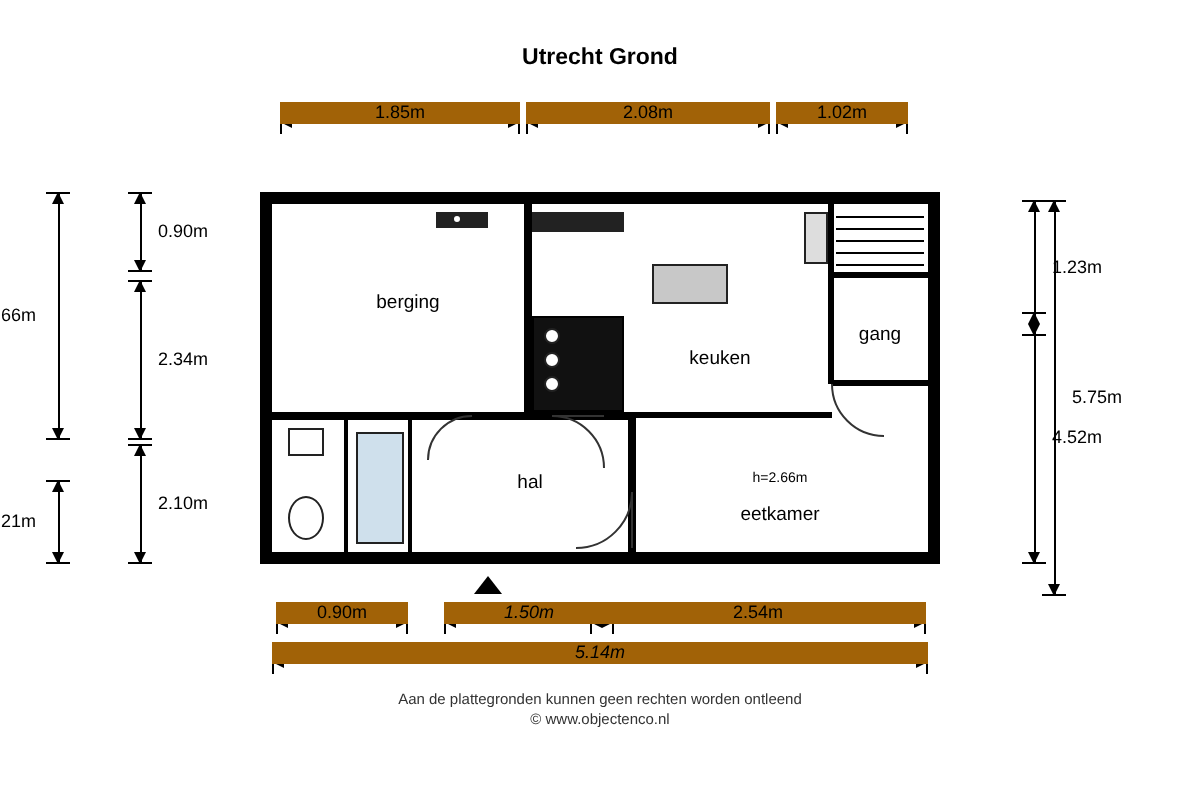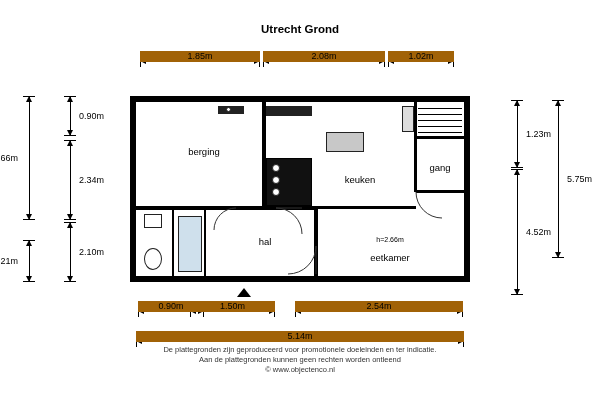--- a/index.html
+++ b/index.html
@@ -285,29 +285,29 @@
   </div>
 
   <div class="dim-v" style="left:510px; top:100px; height:68px;">
     <div class="bar"></div>
     <div class="tick t"></div>
       <div class="tick b"></div>
     <div class="arrow up" style="left:4px; top:0px;"></div>
     <div class="arrow down" style="left:4px; bottom:0px;"></div>
     <div class="txt">1.23m</div>
   </div>
-  <div class="dim-v" style="left:510px; top:156px; height:126px;margin-top:13px;">
+  <div class="dim-v" style="left:510px; top:156px; height:126px;">
     <div class="bar"></div>
     <div class="tick t"></div>
       <div class="tick b"></div>
     <div class="arrow up" style="left:4px; top:0px;"></div>
     <div class="arrow down" style="left:4px; bottom:0px;"></div>
     <div class="txt">4.52m</div>
   </div>
-  <div class="dim-v" style="left:551px; top:100px; height:158px;">
+  <div class="dim-v" style="left:520px; top:100px; height:198px;">
     <div class="bar"></div>
     <div class="tick t"></div>
       <div class="tick b"></div>
     <div class="arrow up" style="left:4px; top:0px;"></div>
     <div class="arrow down" style="left:4px; bottom:0px;"></div>
     <div class="txt">5.75m</div>
   </div>
 
   <div id="plan">
 
@@ -387,44 +387,43 @@
   <div class="entry-marker"></div>
 
   <div class="dim-h" style="left:138px; top:304px; width:66px;">
     <div class="bar"></div>
     <div class="tick l"></div>
       <div class="tick r"></div>
     <div class="arrow left" style="left:0px; top:4px;"></div>
     <div class="arrow right" style="right:0px; top:4px;"></div>
     <div class="txt">0.90m</div>
   </div>
-  <div class="dim-h" style="left:190px; top:304px; width:85px;">
+  <div class="dim-h" style="left:222px; top:304px; width:85px;font-style:italic;">
     <div class="bar"></div>
     <div class="tick l"></div>
       <div class="tick r"></div>
     <div class="arrow left" style="left:0px; top:4px;"></div>
     <div class="arrow right" style="right:0px; top:4px;"></div>
     <div class="txt">1.50m</div>
   </div>
   <div class="dim-h" style="left:295px; top:304px; width:168px;">
     <div class="bar"></div>
     <div class="tick l"></div>
       <div class="tick r"></div>
     <div class="arrow left" style="left:0px; top:4px;"></div>
     <div class="arrow right" style="right:0px; top:4px;"></div>
     <div class="txt">2.54m</div>
   </div>
-  <div class="dim-h" style="left:136px; top:334px; width:328px;">
+  <div class="dim-h" style="left:136px; top:324px; width:328px;font-style:italic;">
     <div class="bar"></div>
     <div class="tick l"></div>
       <div class="tick r"></div>
     <div class="arrow left" style="left:0px; top:4px;"></div>
     <div class="arrow right" style="right:0px; top:4px;"></div>
     <div class="txt">5.14m</div>
   </div>
 
   <div class="footer">
-    <div>De plattegronden zijn geproduceerd voor promotionele doeleinden en ter indicatie.</div>
     <div>Aan de plattegronden kunnen geen rechten worden ontleend</div>
     <div>© www.objectenco.nl</div>
   </div>
 
 </div>
 
 </body></html>

